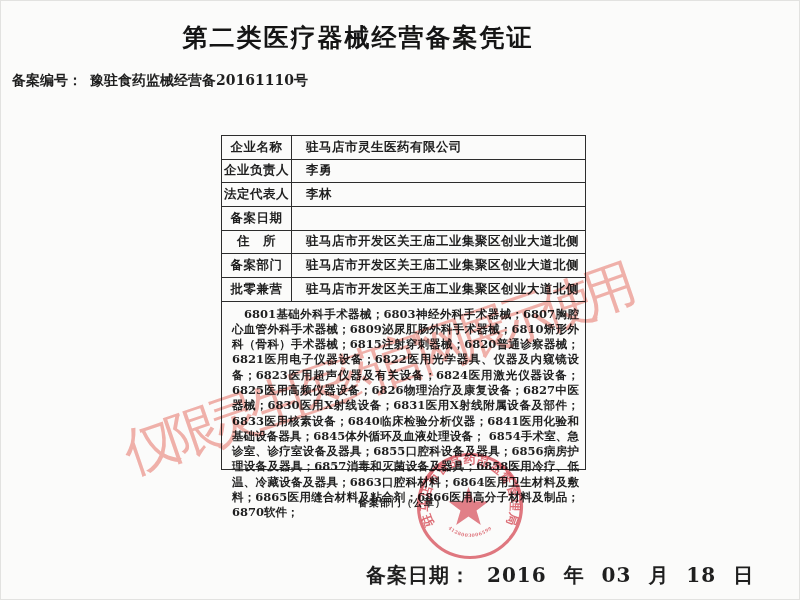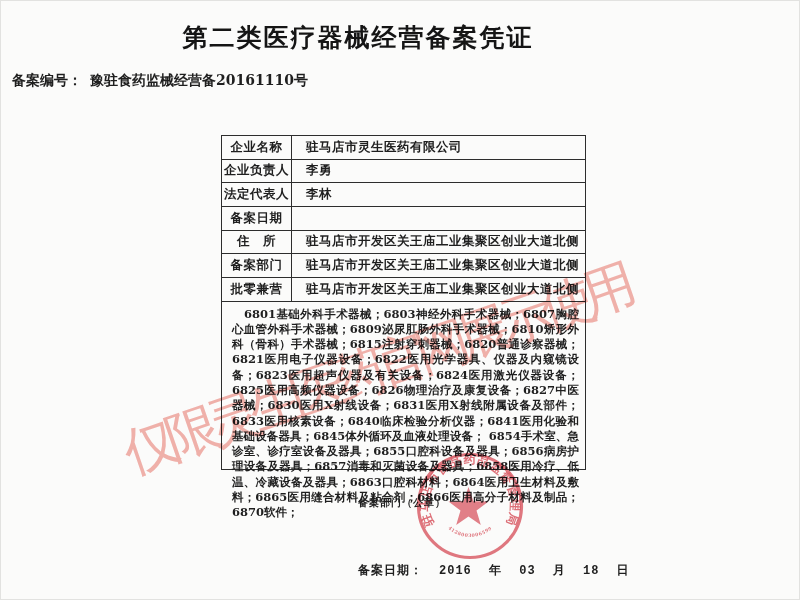--- a/index.html
+++ b/index.html
@@ -53,22 +53,22 @@
     padding:5px 6px 0 10px;
     font-size:11.5px;line-height:15.3px;
     text-align:justify;letter-spacing:0;
   }
   
   .dept{
     position:absolute;left:358px;top:496px;
     font-size:10px;font-weight:700;letter-spacing:1px;
   }
   .date-line{
-    position:absolute;left:358px;top:562px;
-    font-size:12px;font-weight:700;letter-spacing:1px;font-family:Liberation Mono, monospace;
+    position:absolute;left:366px;top:562px;
+    font-size:20px;font-weight:700;letter-spacing:1px;
   }
   .date-line .dval{margin-left:16px;word-spacing:9px;}
   
   .watermark{
     position:absolute;left:126px;top:420px;
     font-size:54px;font-weight:400;letter-spacing:-10px;
     white-space:nowrap;
     transform:rotate(-19deg);transform-origin:0 50%;
     color:#ec847b;opacity:0.62;
     mix-blend-mode:multiply;

